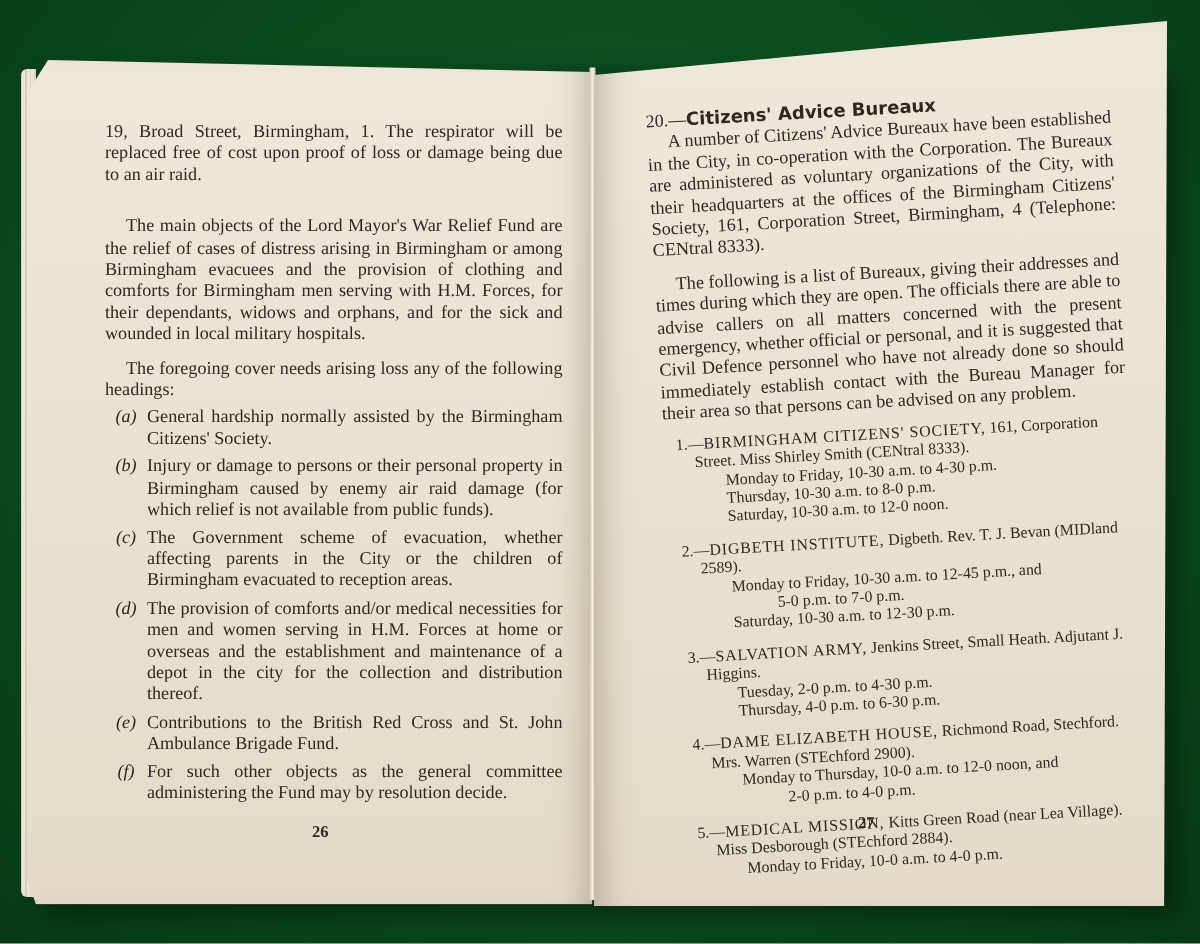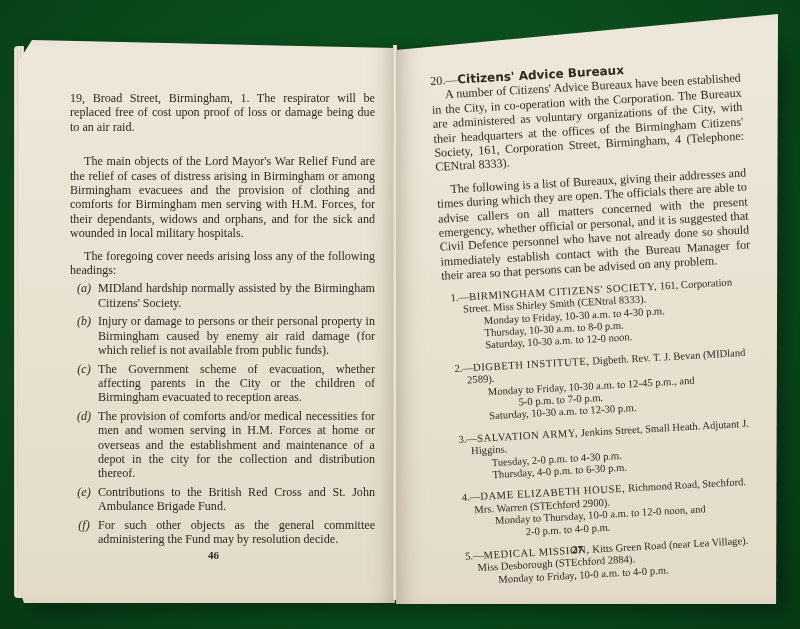--- a/index.html
+++ b/index.html
@@ -30,21 +30,21 @@
   .page-right {
     left:396px; top:14px; width:382px; height:590px;
     clip-path: polygon(0 36px, 100% 0, 99.5% 100%, 0 100%);
     box-shadow: inset 18px 0 22px -14px rgba(90,75,50,0.35);
   }
   .spine {
     position:absolute; left:393px; top:45px; width:4px; height:555px;
     background: linear-gradient(90deg, #cfc6b2, #f4eee0, #cfc6b2);
   }
   .content { position:absolute; font-size:12.1px; line-height:14.4px; }
-  .left-content { left:52px; top:42px; width:305px;margin-top:11px; }
+  .left-content { left:52px; top:42px; width:305px; }
   .right-content {
     left:34px; top:60px; width:310px;
     transform: rotate(-3.2deg); transform-origin: 0 0;
   }
   p { margin:0; text-align:justify; }
   .indent { text-indent:14px; }
   h2 { font-family:"DejaVu Sans","Liberation Sans",sans-serif; font-size:12px; font-weight:bold; margin:0; }
   .heading-num { font-family:"Liberation Serif",serif; font-weight:normal; }
   .gap-s { height:8px; }
   .gap-m { height:20px; }
@@ -68,21 +68,21 @@
 
 <div class="page page-left">
   <div class="content left-content">
     <p>19, Broad Street, Birmingham, 1.  The respirator will be replaced free of cost upon proof of loss or damage being due to an air raid.</p>
     <div class="gap-m"></div>
     <p class="indent">The main objects of the Lord Mayor's War Relief Fund are the relief of cases of distress arising in Birmingham or among Birmingham evacuees and the provision of clothing and comforts for Birmingham men serving with H.M. Forces, for their dependants, widows and orphans, and for the sick and wounded in local military hospitals.</p>
     <div class="gap-s"></div>
     <p class="indent">The foregoing cover needs arising loss any of the following headings:</p>
     <div class="item">
         <span class="item-label">(a)</span>
-        <span class="item-text">MIDland hardship normally assisted by the Birmingham Citizens' Society.</span>
+        <span class="item-text">General hardship normally assisted by the Birmingham Citizens' Society.</span>
       </div>
     <div class="item">
         <span class="item-label">(b)</span>
         <span class="item-text">Injury or damage to persons or their personal property in Birmingham caused by enemy air raid damage (for which relief is not available from public funds).</span>
       </div>
     <div class="item">
         <span class="item-label">(c)</span>
         <span class="item-text">The Government scheme of evacuation, whether affecting parents in the City or the children of Birmingham evacuated to reception areas.</span>
       </div>
     <div class="item">
@@ -91,21 +91,21 @@
       </div>
     <div class="item">
         <span class="item-label">(e)</span>
         <span class="item-text">Contributions to the British Red Cross and St. John Ambulance Brigade Fund.</span>
       </div>
     <div class="item">
         <span class="item-label">(f)</span>
         <span class="item-text">For such other objects as the general committee administering the Fund may by resolution decide.</span>
       </div>
   </div>
-  <div class="page-number left-pagenum">46</div>
+  <div class="page-number left-pagenum">26</div>
 </div>
 
 <div class="spine"></div>
 
 <div class="page page-right">
   <div class="content right-content">
     <h2><span class="heading-num">20.—</span><span>Citizens' Advice Bureaux</span></h2>
     <p class="indent">A number of Citizens' Advice Bureaux have been established in the City, in co-operation with the Corporation.  The Bureaux are administered as voluntary organizations of the City, with their headquarters at the offices of the Birmingham Citizens' Society, 161, Corporation Street, Birmingham, 4 (Telephone: CENtral 8333).</p>
     <div class="gap-s"></div>
     <p class="indent">The following is a list of Bureaux, giving their addresses and times during which they are open. The officials there are able to advise callers on all matters concerned with the present emergency, whether official or personal, and it is suggested that Civil Defence personnel who have not already done so should immediately establish contact with the Bureau Manager for their area so that persons can be advised on any problem.</p>

